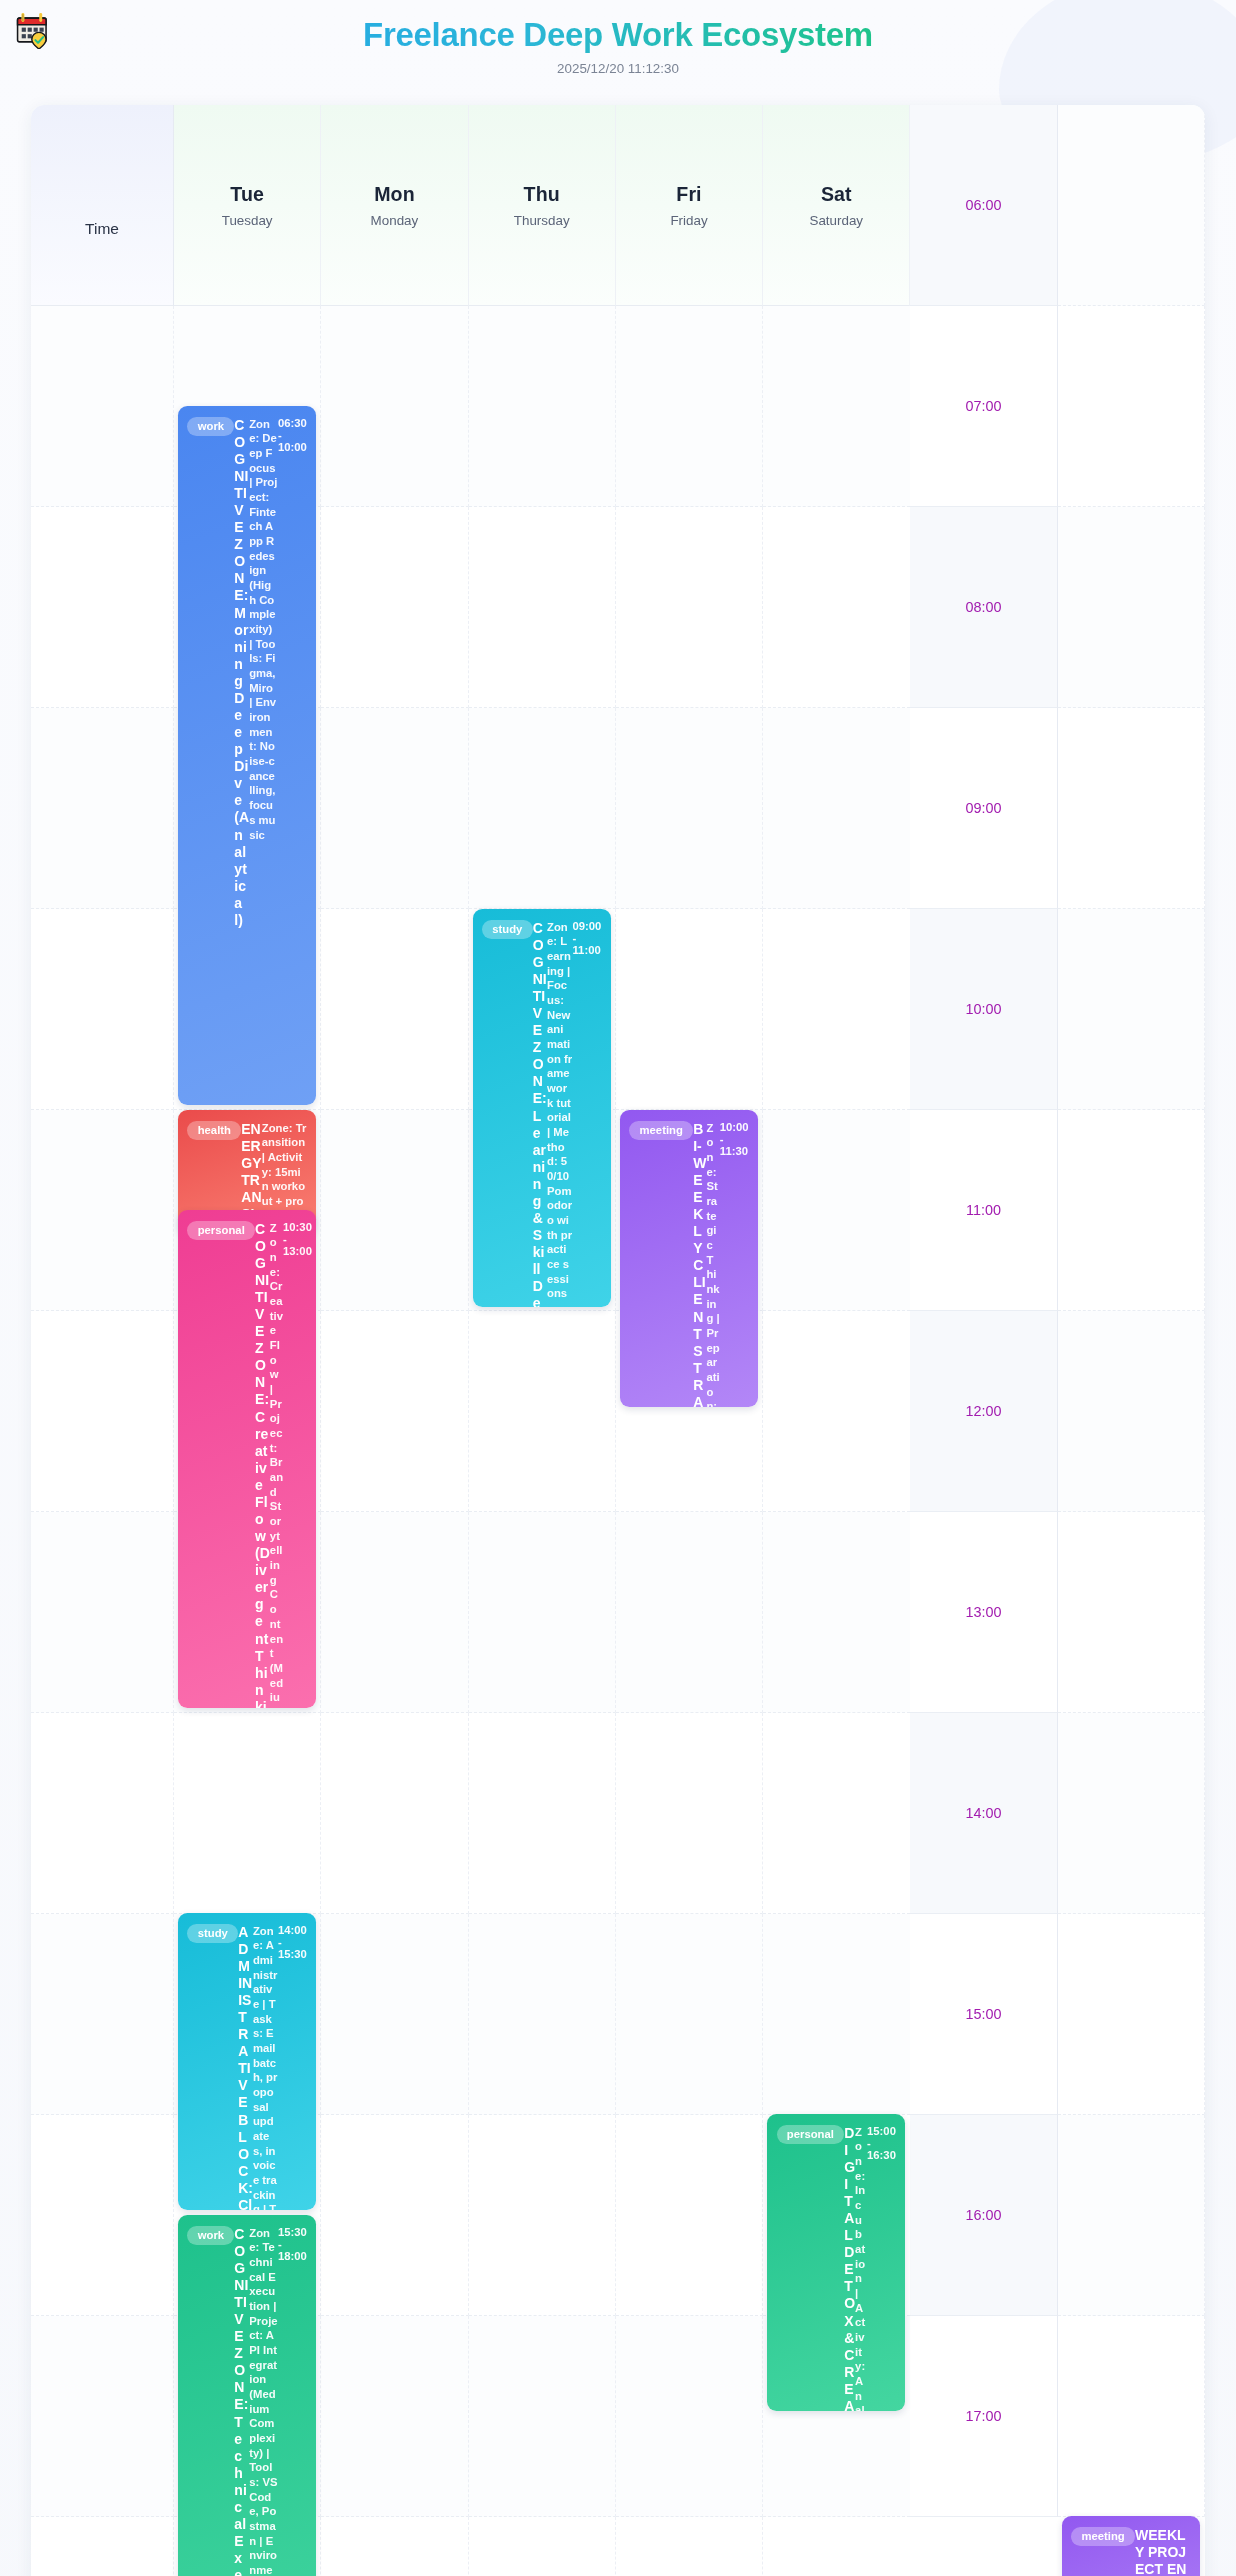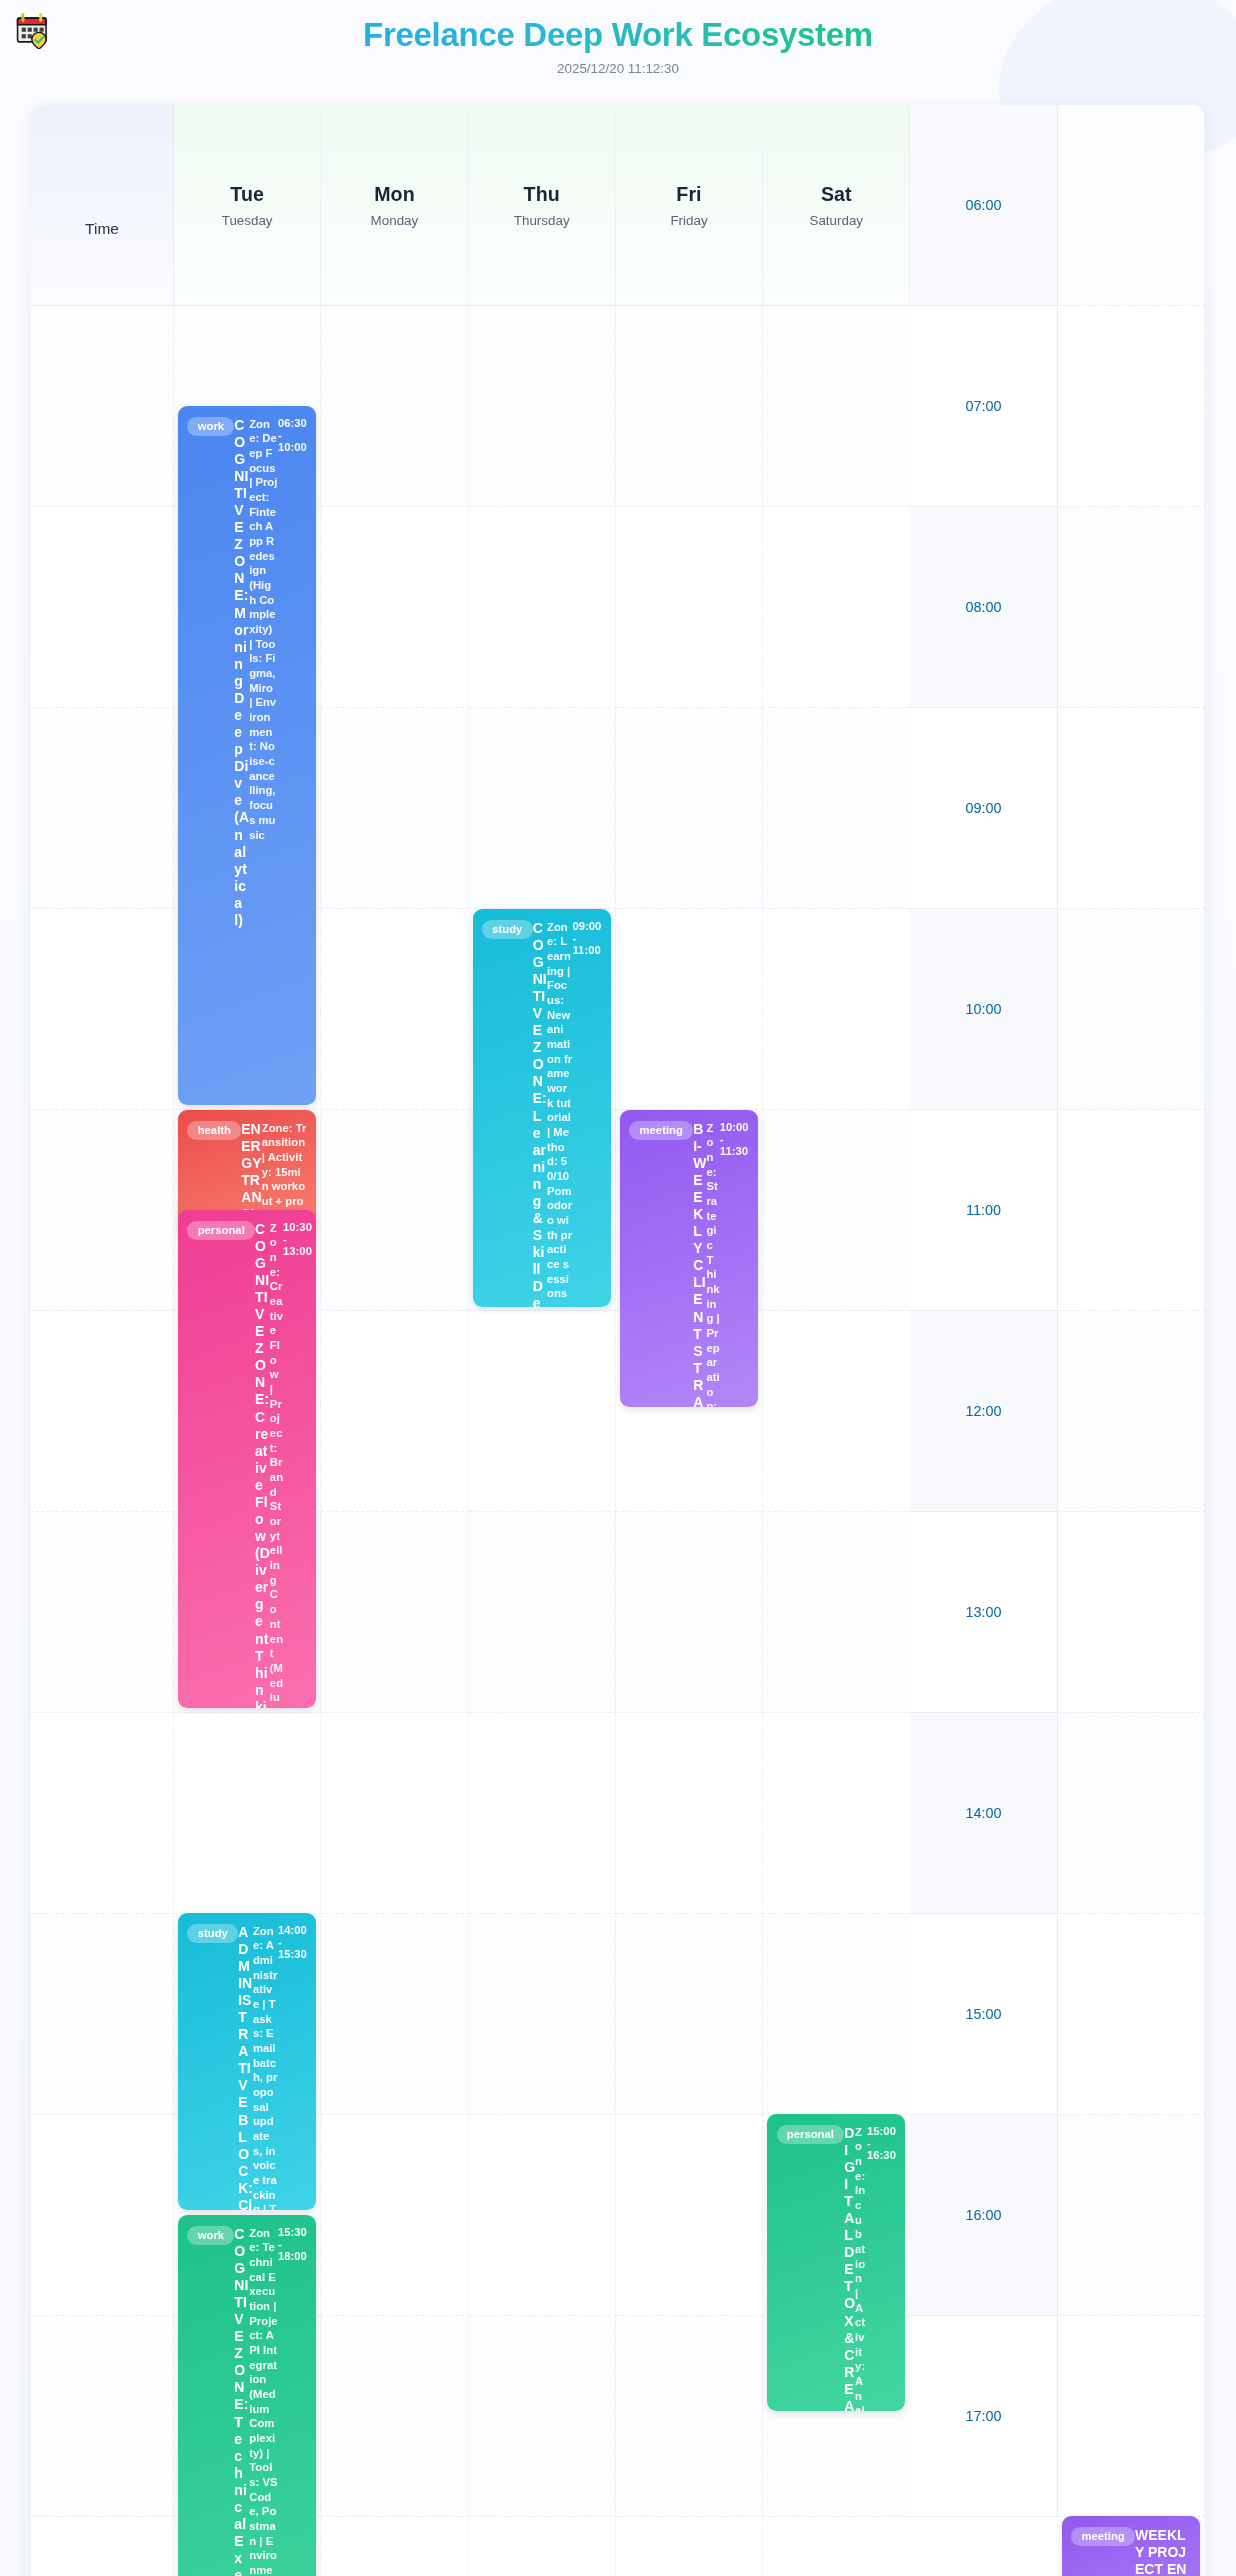--- a/index.html
+++ b/index.html
@@ -122,21 +122,21 @@
     margin-top: 48px;
   }
 
   
   .slot-time {
     height: 201px;
     display: flex;
     align-items: center;
     justify-content: center;
     font-size: 14.4px;
-    color: #0369a1;
+    color: #a21caf;
     border-bottom: 0.5px solid #eaeef4;
     border-right: 0.5px solid #e6eaf2;
     background: #ffffff;
     text-align: right;
   }
   .slot-time.alt { background: #f7f9fc; }
 
   .slot-cell {
     height: 201px;
     border-bottom: 0.5px dashed #e9edf3;

